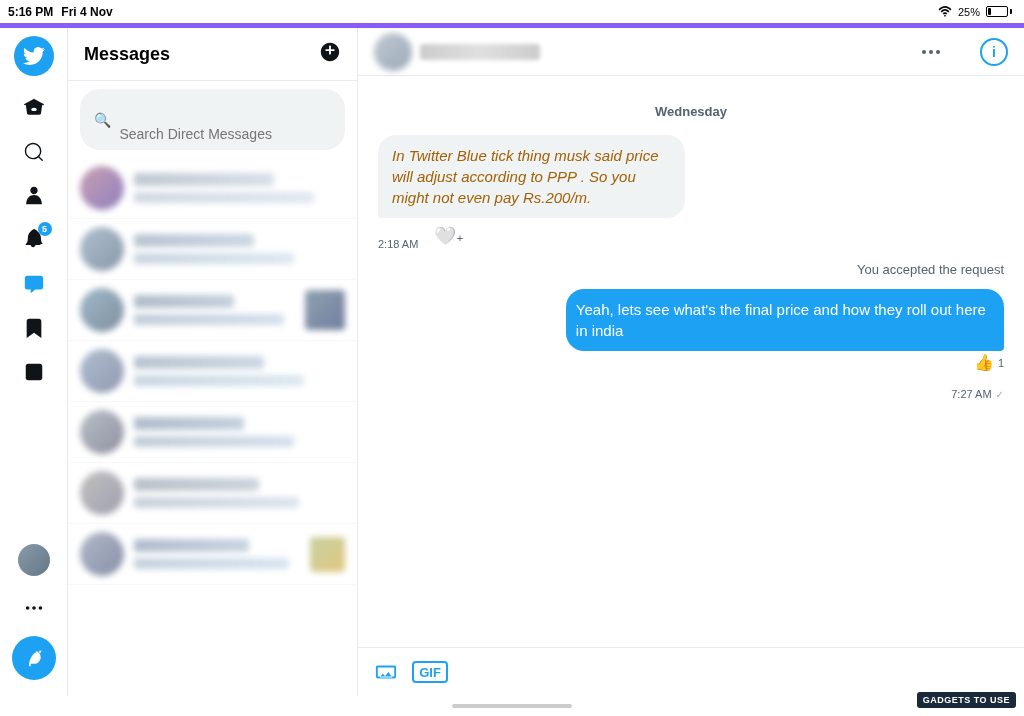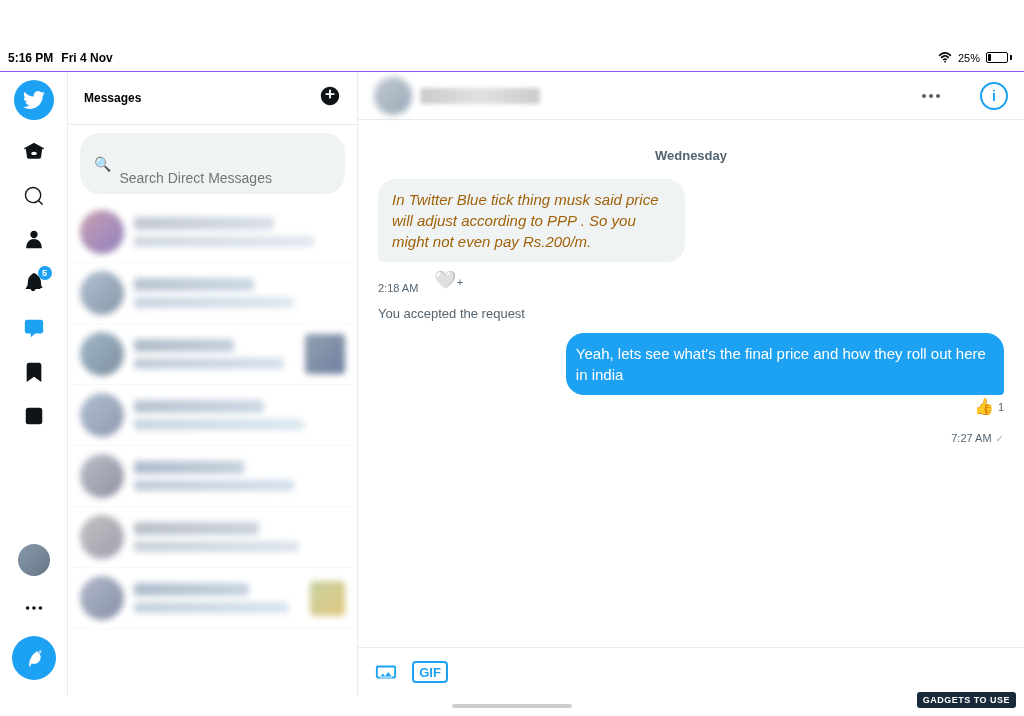--- a/index.html
+++ b/index.html
@@ -14,23 +14,22 @@
     }
 
     
     .status-bar {
       height: 28px;
       background: #fff;
       display: flex;
       align-items: center;
       justify-content: space-between;
       padding: 0 12px 0 8px;
-      border-bottom: 1px solid #8b5cf6;
+      border-bottom: 5px solid #8b5cf6;
       flex-shrink: 0;
-      margin-top: 44px;
     }
     .status-left {
       font-size: 12px;
       font-weight: 600;
       color: #000;
       display: flex;
       gap: 8px;
     }
     .status-right {
       display: flex;
@@ -238,21 +237,21 @@
     .message-meta {
       font-size: 11px;
       color: #536471;
       margin-top: 16px;
       display: flex;
       align-items: center;
       gap: 4px;
     }
     .message-meta.sent { justify-content: flex-end; }
     .system-message {
-      text-align: left;
+      text-align: right;
       font-size: 13px;
       color: #536471;
       margin: 12px 0;
     }
 
     .heart-react {
       color: #536471;
       font-size: 18px;
       cursor: pointer;
       margin-left: 8px;
@@ -487,21 +486,21 @@
         <svg viewBox="0 0 24 24">
             <path d="M23 3c-6.62-.1-10.38 2.421-13.05 6.03C7.29 12.61 6 17.331 6 22h2c0-1.007.07-2.012.19-3H12c4.1 0 7.48-3.082 7.98-7.054.02-.147.032-.296.04-.445.01-.135.02-.27.02-.405C20 6.648 16.7 3.9 13 3.9 12.99 3.9 12.98 3.9 12.97 3.9L23 3z"></path>
             <path d="M17.6 4.4L21 3l-1.4 3.4A13.05 13.05 0 0117.6 4.4z"></path>
           </svg>
       </div>
     </div>
   </div>
 
   <div class="dm-panel">
     <div class="dm-header">
-      <span style="font-size:12px;font-weight:700;">Messages</span>
+      <span style="font-size:18px;font-weight:700;">Messages</span>
       <div style="cursor:pointer;">
         <svg width="22" height="22" viewBox="0 0 24 24" fill="#0f1419">
           <path d="M2 12C2 6.48 6.48 2 12 2s10 4.48 10 10-4.48 10-10 10S2 17.52 2 12zm11-1h3c.55 0 1-.45 1-1s-.45-1-1-1h-3V6c0-.55-.45-1-1-1s-1 .45-1 1v3H8c-.55 0-1 .45-1 1s.45 1 1 1h3v3c0 .55.45 1 1 1s1-.45 1-1v-3z"></path>
         </svg>
       </div>
     </div>
 
     <div class="search-bar">
       <span class="search-icon-sm">🔍</span>
       <input type="text" placeholder="Search Direct Messages" style="">

